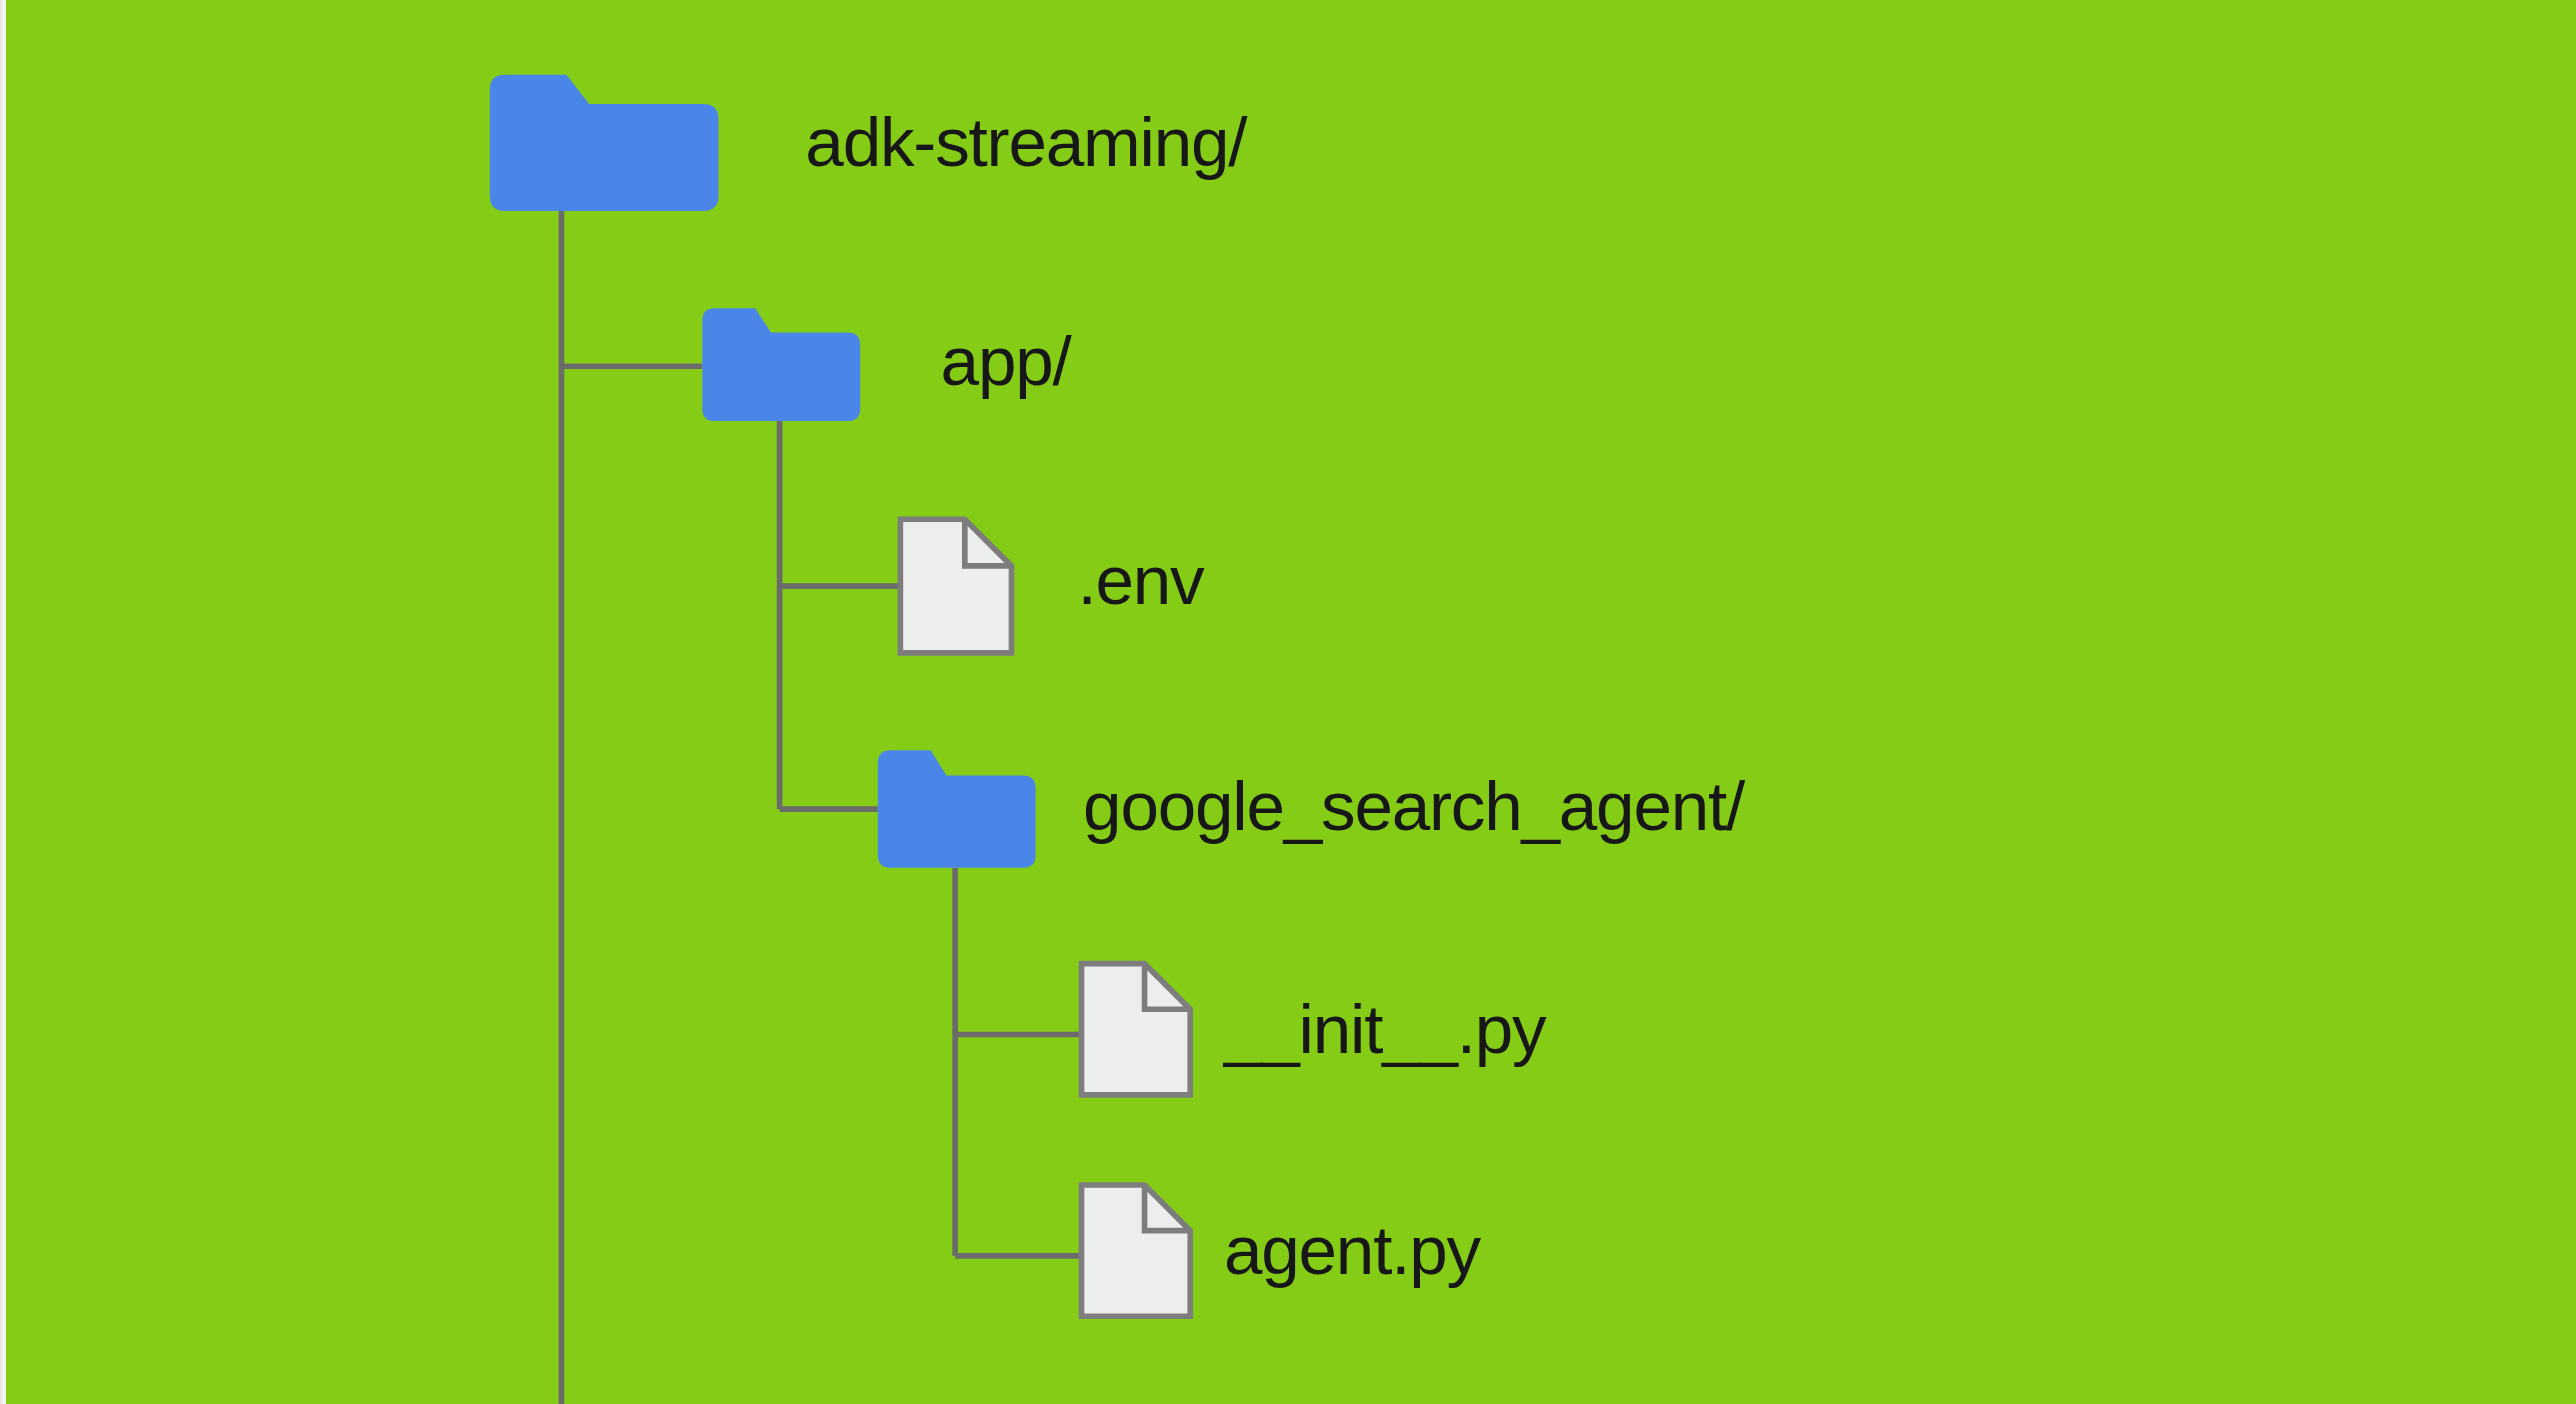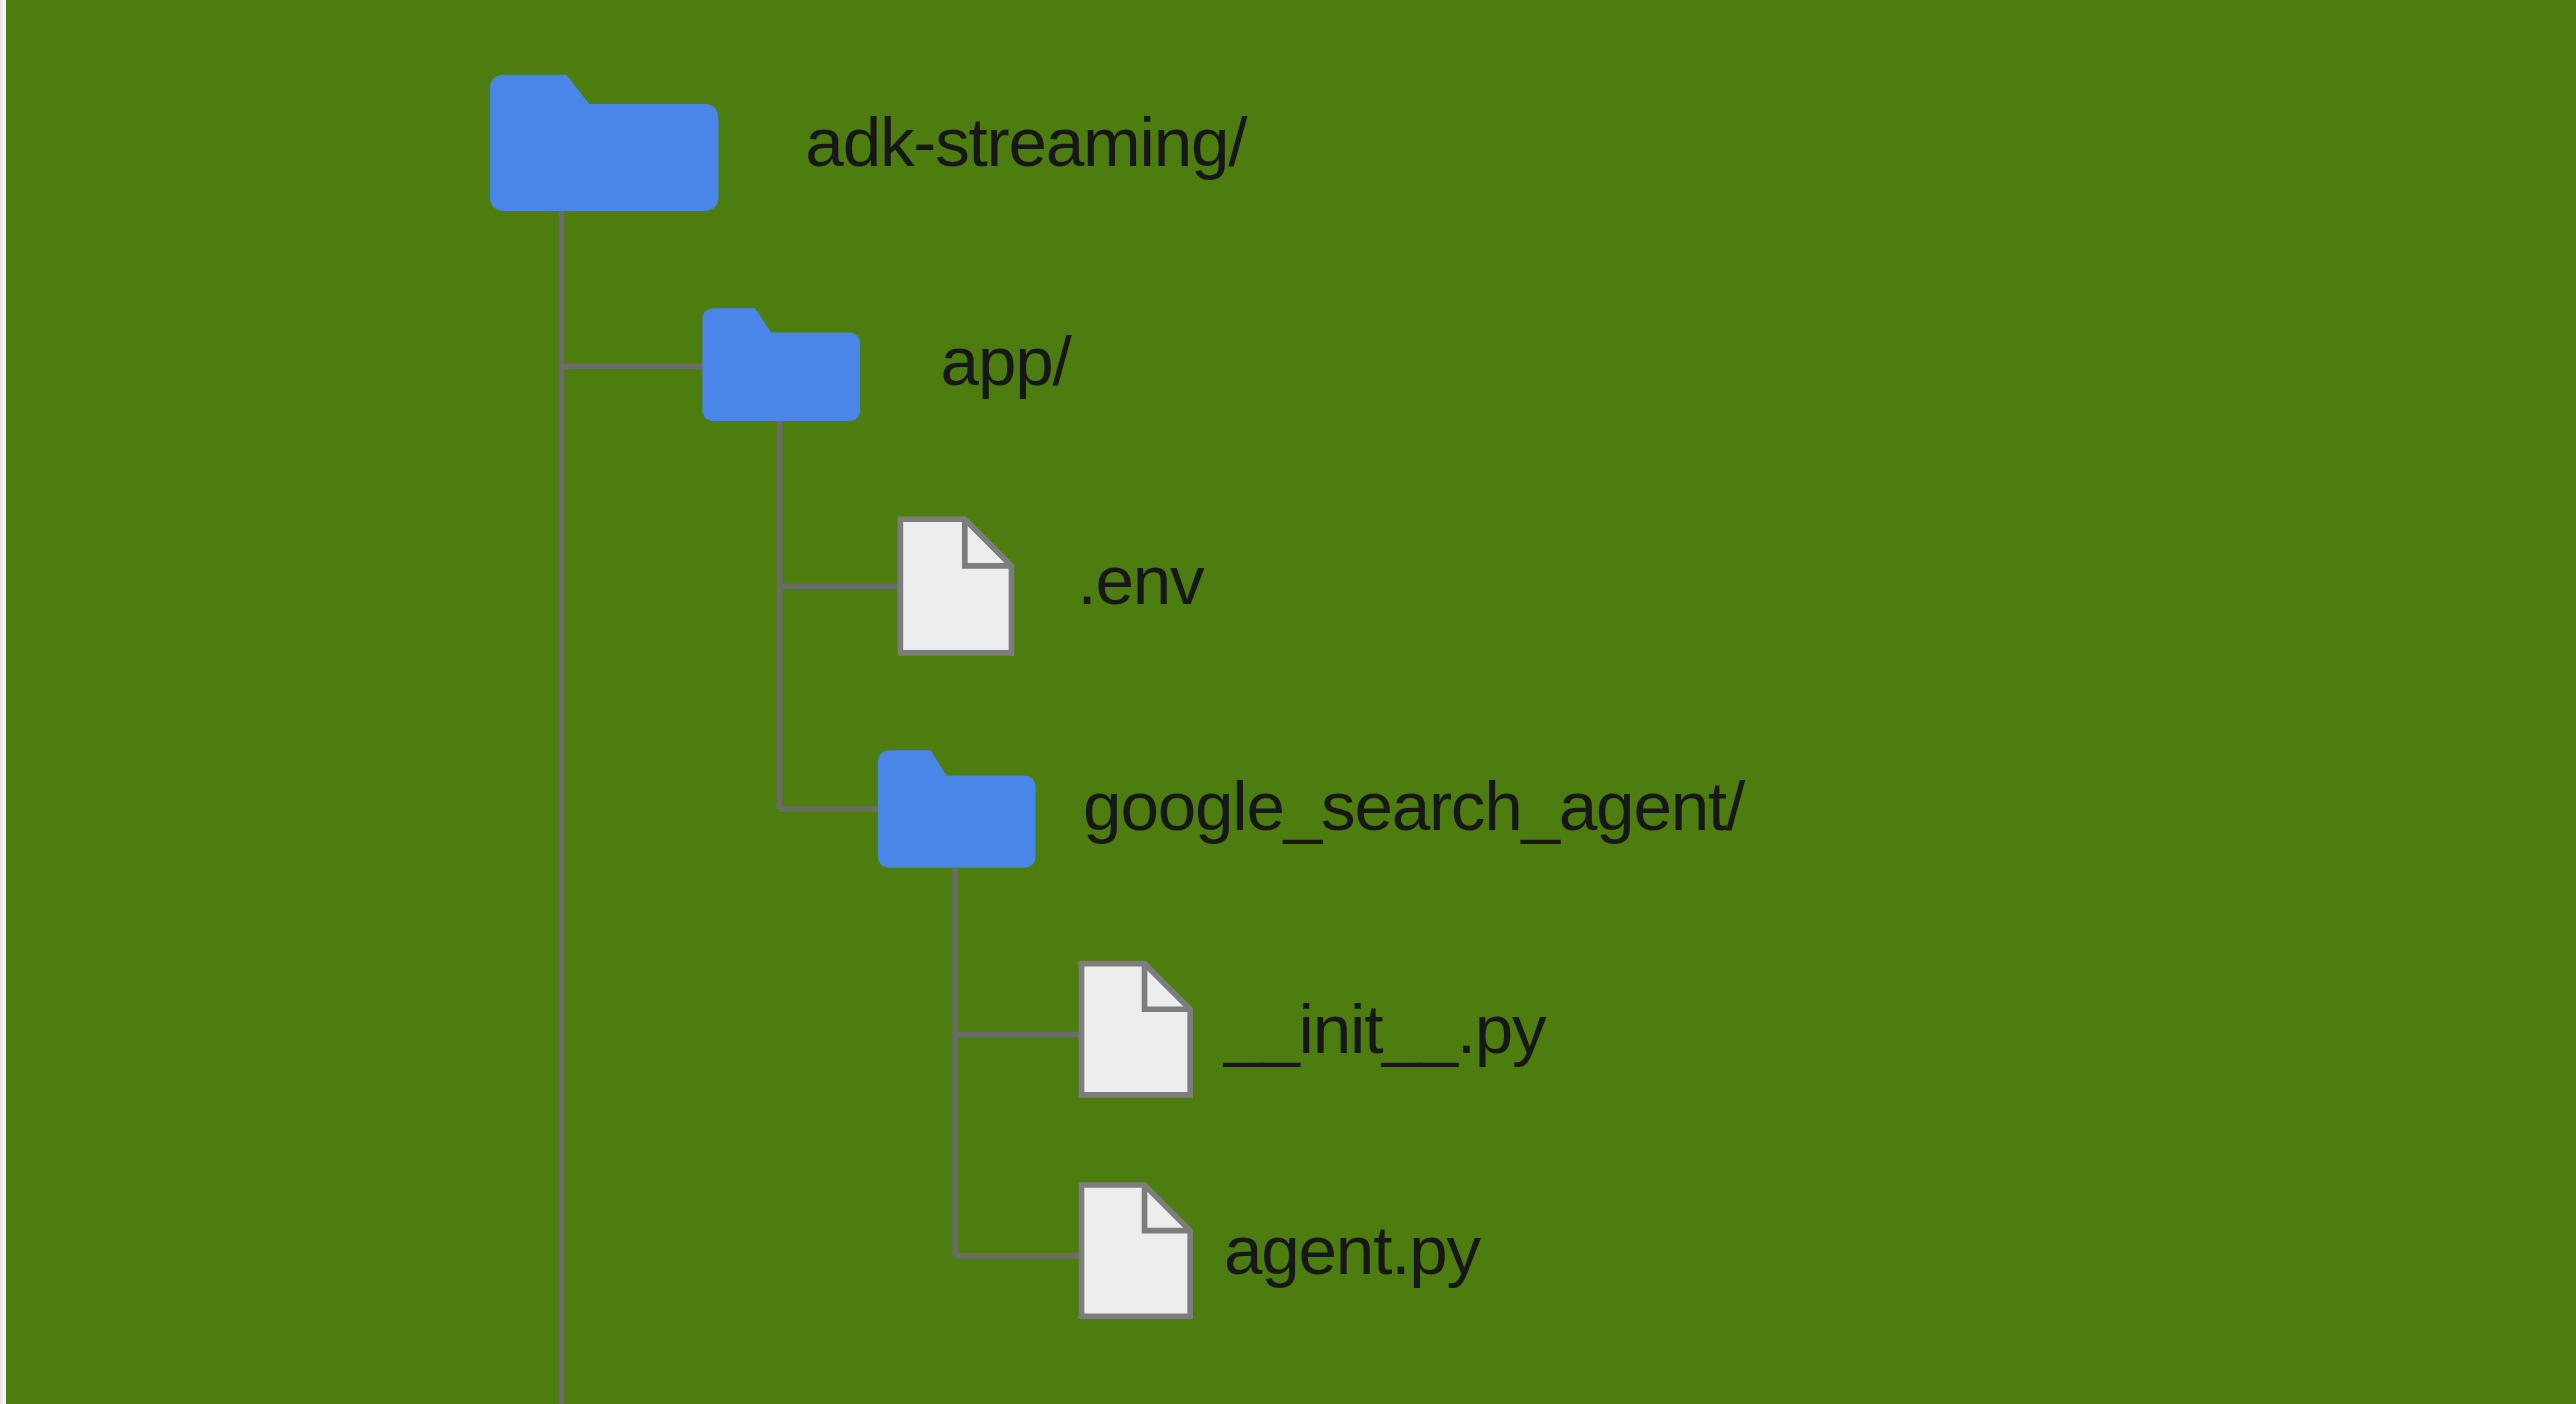--- a/index.html
+++ b/index.html
@@ -8,21 +8,21 @@
     padding: 0;
     background: #ffffff;
   }
   body {
     font-family: "Liberation Sans", sans-serif;
   }
   #diagram-root {
     position: relative;
     width: 2576px;
     height: 1404px;
-    background: #4d7c0f;
+    background: #84cc16;
     overflow: hidden;
     text-align: center;
   }
   
   #left-edge-shade {
     position: absolute;
     left: 0; top: 0;
     width: 5.6px; height: 100%;
     background: linear-gradient(to right, #e2e2e0 0%, #f3f3f1 55%, #fbfbf9 100%);
   }

